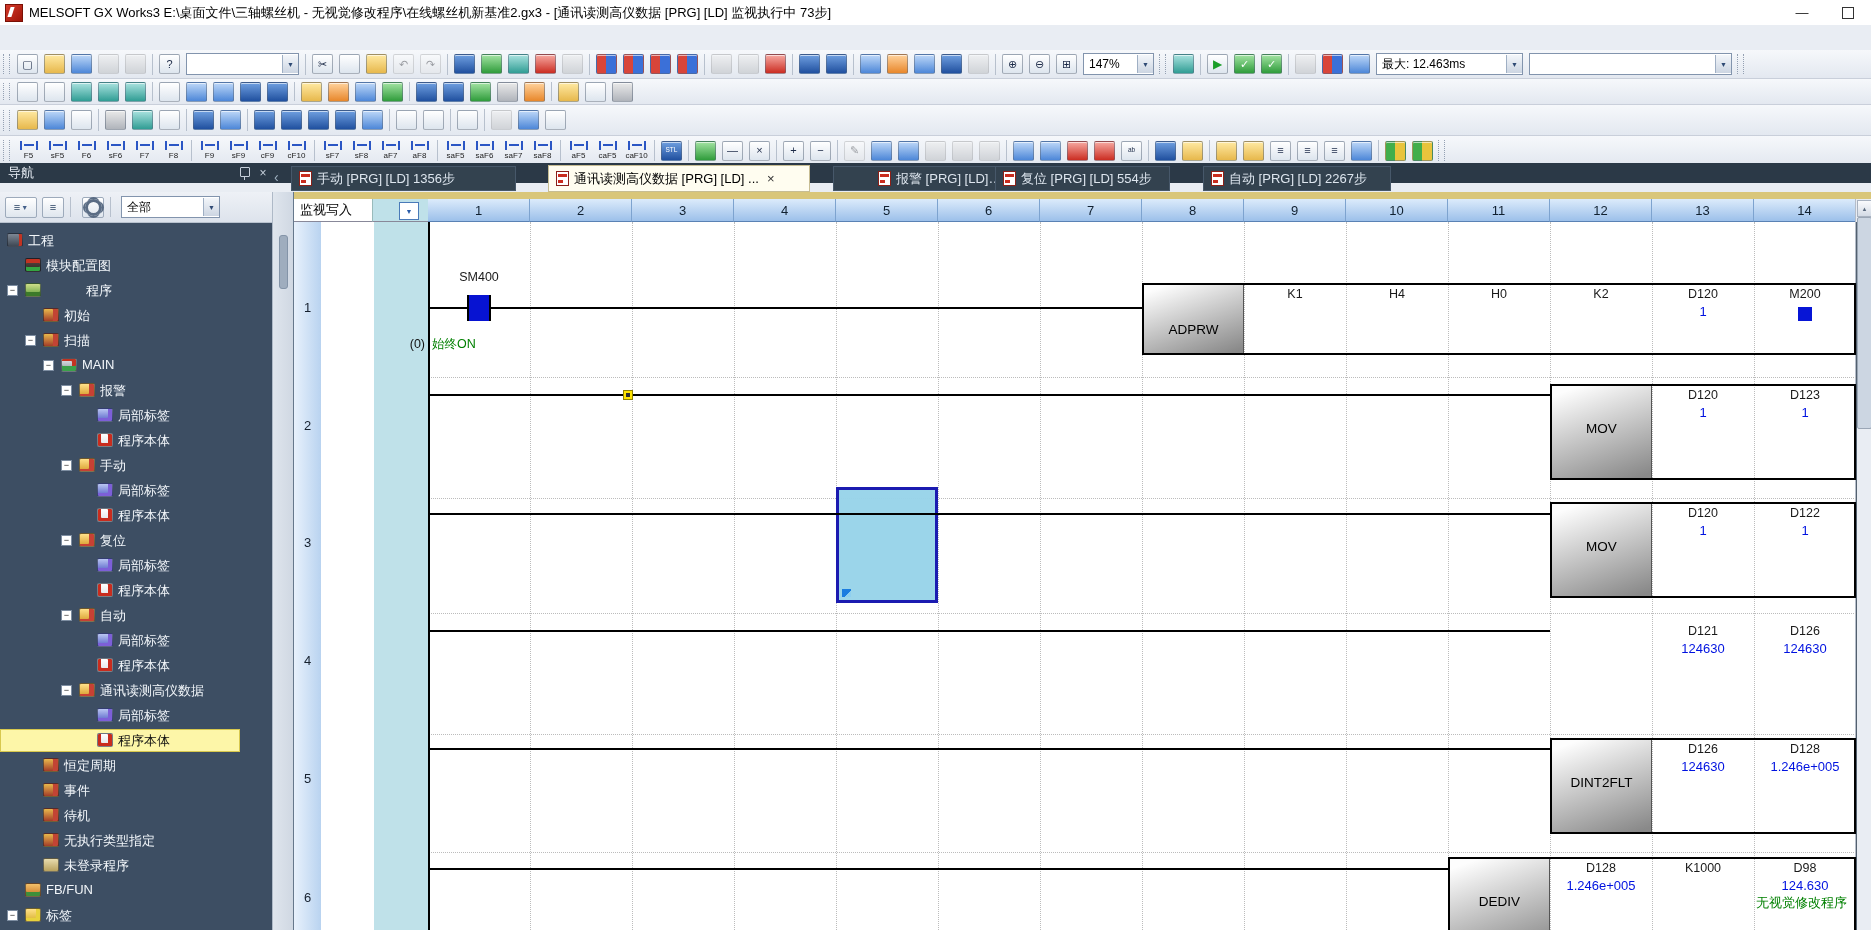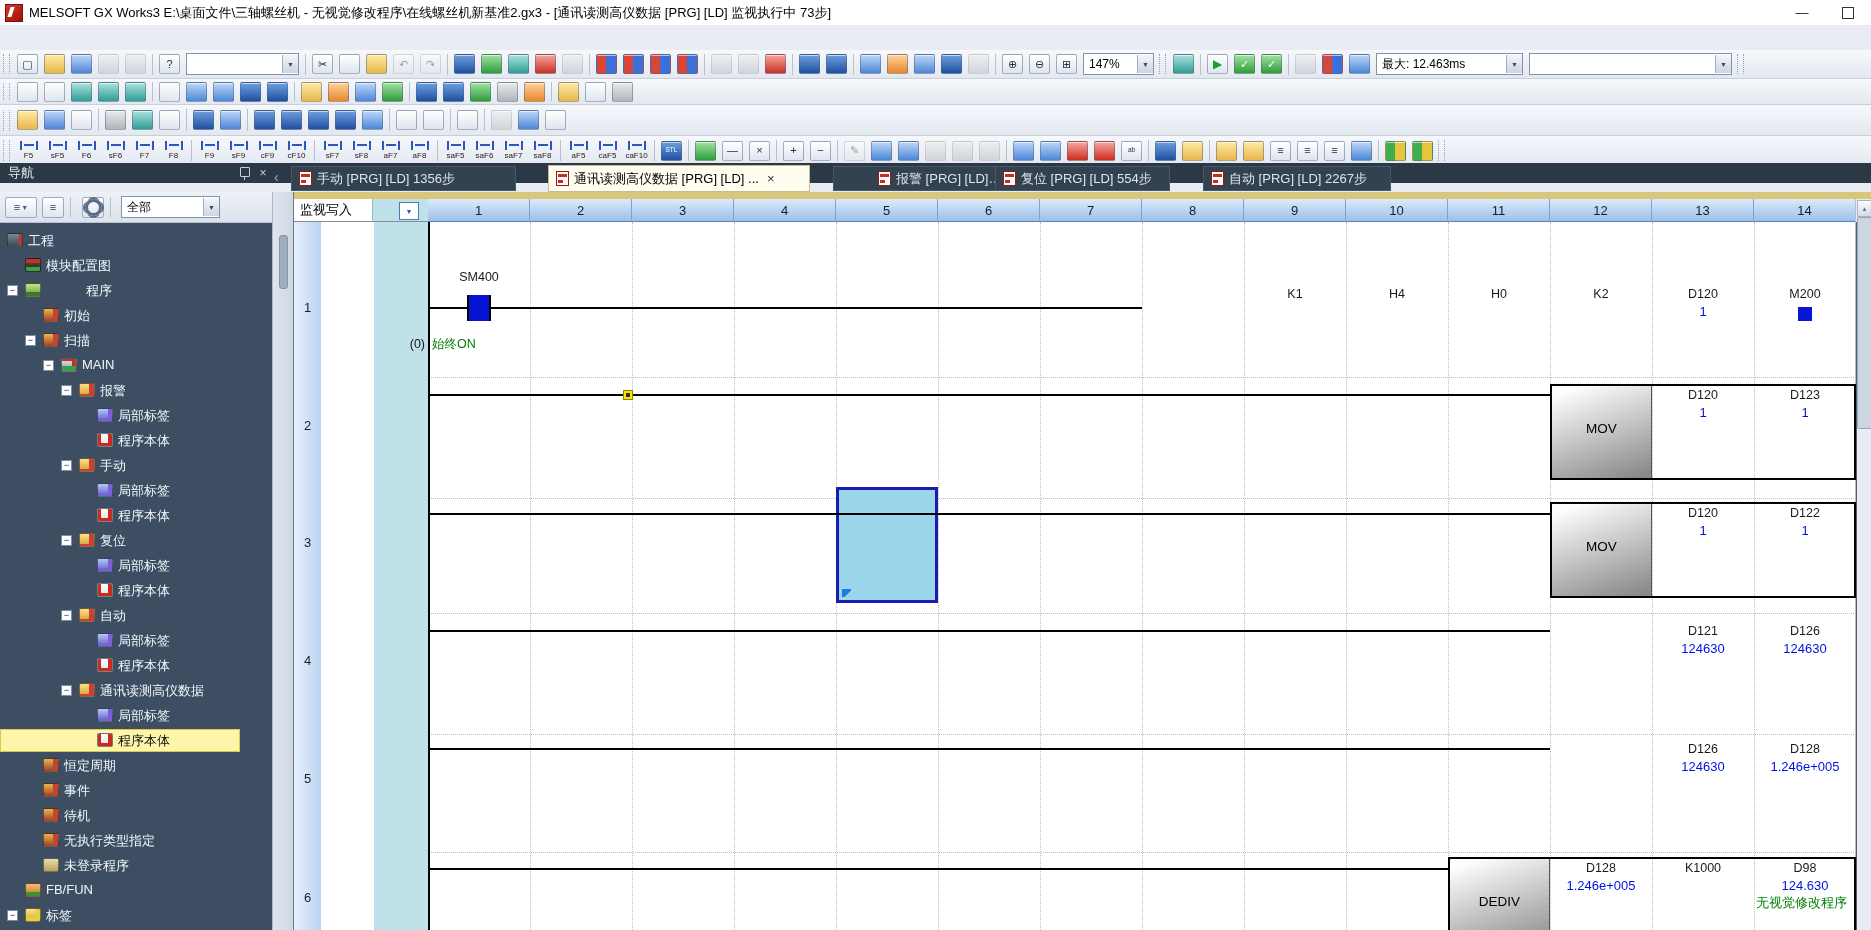--- a/index.html
+++ b/index.html
@@ -641,20 +641,23 @@
           <div class="gridh" style="top: 276px; left: 134px; width: 1428px;"></div>
           <div class="gridh" style="top: 391px; left: 134px; width: 1428px;"></div>
           <div class="gridh" style="top: 512px; left: 134px; width: 1428px;"></div>
           <div class="gridh" style="top: 630px; left: 134px; width: 1428px;"></div>
           <div class="railL" style="left: 134px; top: 0px; bottom: 0px;"></div>
           <div class="railR" style="left: 1562px; top: 0px; bottom: 0px;"></div>
           <div class="wire" style="left: 134px; top: 85px; width: 714px;"></div>
           <div class="wcomment" style="left: 138px; top: 114px;">始终ON</div>
           <div class="cdev" style="left: 140px; top: 48px;">SM400</div>
           <div class="contact" style="left: 173px; top: 73px;"></div>
+          <div class="ibox" style="left: 848px; width: 714px; top: 61px; height: 72px;">
+            <div class="iname" style="width: 100px; padding-top: 37px;">ADPRW</div>
+          </div>
           <div class="opdev" style="left: 952px; top: 65px;">K1</div>
           <div class="opdev" style="left: 1054px; top: 65px;">H4</div>
           <div class="opdev" style="left: 1156px; top: 65px;">H0</div>
           <div class="opdev" style="left: 1258px; top: 65px;">K2</div>
           <div class="opdev" style="left: 1360px; top: 65px;">D120</div>
           <div class="opval" style="left: 1360px; top: 82px;">1</div>
           <div class="opdev" style="left: 1462px; top: 65px;">M200</div>
           <div class="opbit" style="left: 1504px; top: 85px;"></div>
           <div class="wire" style="left: 134px; top: 172px; width: 1122px;"></div>
           <div class="marker" style="left: 329px; top: 168px;"></div>
@@ -675,20 +678,23 @@
           <div class="opdev" style="left: 1360px; top: 284px;">D120</div>
           <div class="opval" style="left: 1360px; top: 301px;">1</div>
           <div class="opdev" style="left: 1462px; top: 284px;">D122</div>
           <div class="opval" style="left: 1462px; top: 301px;">1</div>
           <div class="wire" style="left: 134px; top: 408px; width: 1122px;"></div>
           <div class="opdev" style="left: 1360px; top: 402px;">D121</div>
           <div class="opval" style="left: 1360px; top: 419px;">124630</div>
           <div class="opdev" style="left: 1462px; top: 402px;">D126</div>
           <div class="opval" style="left: 1462px; top: 419px;">124630</div>
           <div class="wire" style="left: 134px; top: 526px; width: 1122px;"></div>
+          <div class="ibox" style="left: 1256px; width: 306px; top: 516px; height: 96px;">
+            <div class="iname" style="width: 100px; padding-top: 35px;">DINT2FLT</div>
+          </div>
           <div class="opdev" style="left: 1360px; top: 520px;">D126</div>
           <div class="opval" style="left: 1360px; top: 537px;">124630</div>
           <div class="opdev" style="left: 1462px; top: 520px;">D128</div>
           <div class="opval" style="left: 1462px; top: 537px;">1.246e+005</div>
           <div class="wire" style="left: 134px; top: 646px; width: 1020px;"></div>
           <div class="ibox" style="left: 1154px; width: 408px; top: 635px; height: 97px;">
             <div class="iname" style="width: 100px; padding-top: 35px;">DEDIV</div>
           </div>
           <div class="opdev" style="left: 1258px; top: 639px;">D128</div>
           <div class="opval" style="left: 1258px; top: 656px;">1.246e+005</div>

